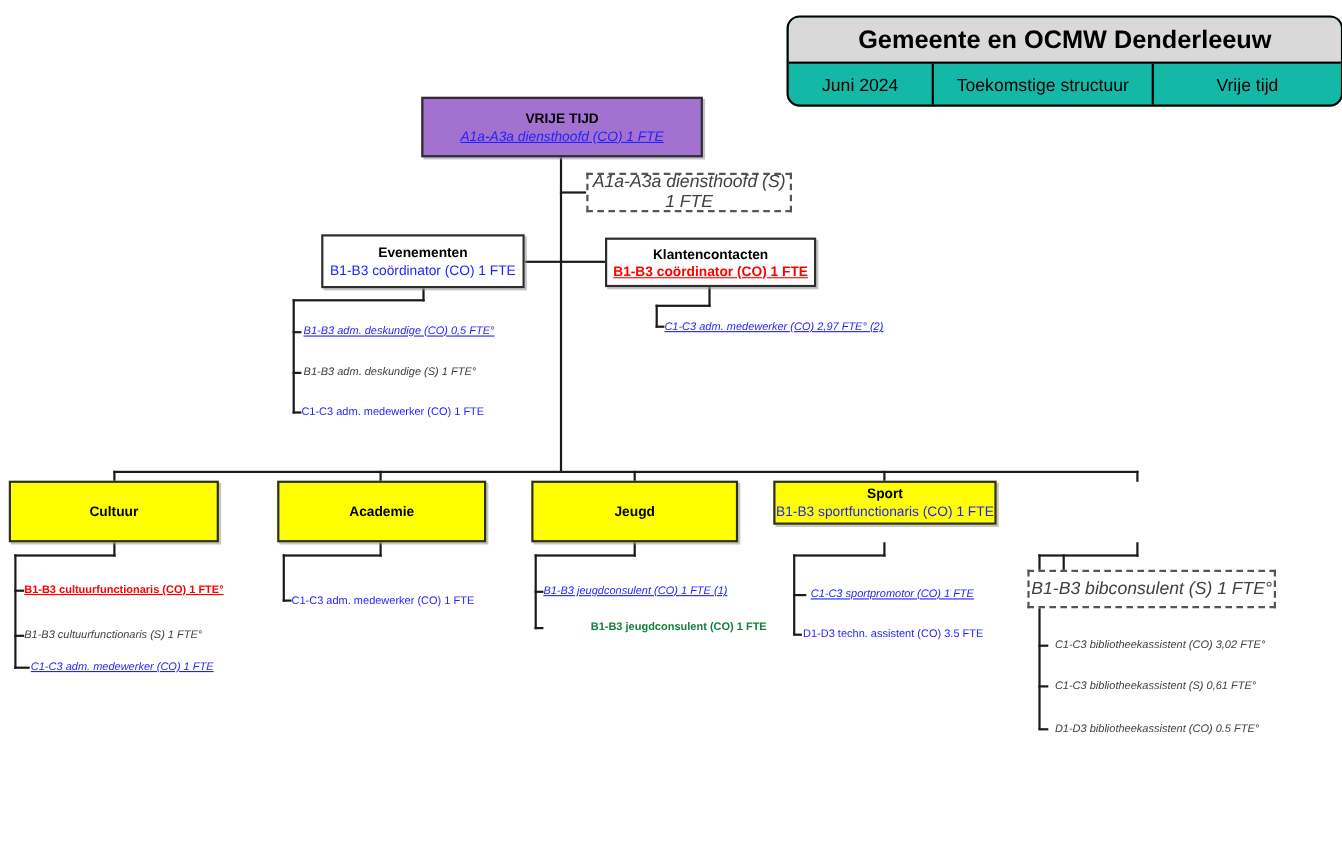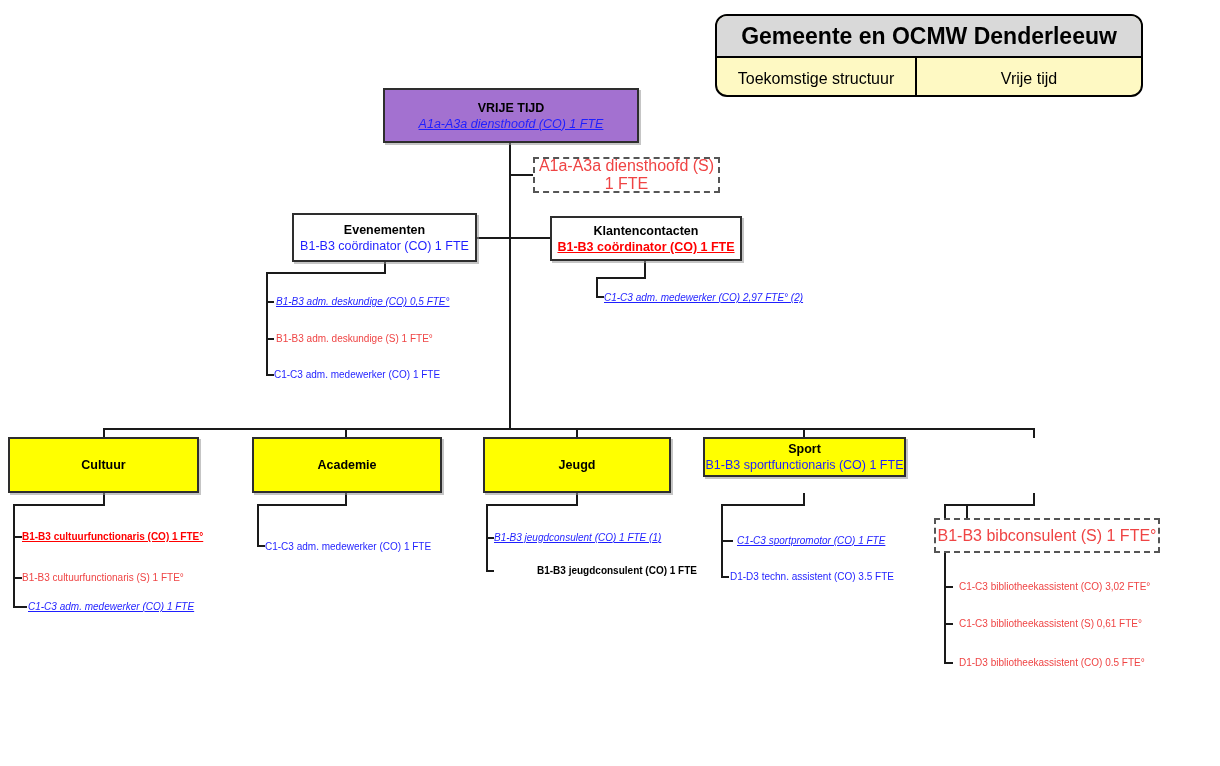--- a/index.html
+++ b/index.html
@@ -19,47 +19,48 @@
   .yellow{background:#FFFF00;}
   .dashbox{position:absolute;box-sizing:border-box;border:2px dashed #555;background:#ffffff;
            display:flex;align-items:center;justify-content:center;text-align:center;box-shadow:none;}
 
   
   .item{position:absolute;font-size:10px;line-height:15px;white-space:nowrap;}
 
   
   .t-blue{color:#1F1FFF;}
   .t-blue-iu{color:#1F1FFF;font-style:italic;text-decoration:underline;}
-  .t-gray-i{color:#ef4444;}
+  .t-gray-i{color:#404040;font-style:italic;}
   .t-red-bu{color:#FF0000;font-weight:bold;text-decoration:underline;}
-  .t-red-b{color:#000000;font-weight:bold;padding-left:43px;}
+  .t-red-b{color:#15803d;font-weight:bold;padding-left:43px;}
 
   
-  .legend{position:absolute;left:715px;top:14px;width:428px;height:83px;box-sizing:border-box;
-          border:2px solid #000;border-radius:12px;overflow:hidden;background:#fef9c3;}
+  .legend{position:absolute;left:715px;top:14px;width:506px;height:83px;box-sizing:border-box;
+          border:2px solid #000;border-radius:12px;overflow:hidden;background:#14b8a6;}
   .legend-title{height:40px;background:#D9D9D9;border-bottom:2px solid #000;
                 display:flex;align-items:center;justify-content:center;
                 font-weight:bold;font-size:23px;color:#000;}
   .legend-cells{display:flex;height:41px;}
   .legend-cells .cell{display:flex;align-items:center;justify-content:center;
                       font-size:16px;color:#000;box-sizing:border-box;}
   .legend-cells .c0{width:132px;border-right:2px solid #000;}
   .legend-cells .c1{width:200px;border-right:2px solid #000;}
   .legend-cells .c2{flex:1;}
 
   .footnotes{position:absolute;left:57px;top:719px;font-size:11px;line-height:13px;color:#000;}
 </style>
 </head>
 <body>
 
 <div class="canvas">
 
   <div class="legend">
     <div class="legend-title">Gemeente en OCMW Denderleeuw</div>
     <div class="legend-cells">
+      <div class="cell c0">Juni 2024</div>
       <div class="cell c1">Toekomstige structuur</div>
       <div class="cell c2">Vrije tijd</div>
     </div>
   </div>
 
   <div class="ln" style="left:509px;top:143px;width:2px;height:287px"></div>
   <div class="ln" style="left:509px;top:174px;width:24px;height:2px"></div>
   <div class="ln" style="left:477px;top:237px;width:74px;height:2px"></div>
 
   <div class="ln" style="left:384px;top:262px;width:2px;height:12px"></div>

